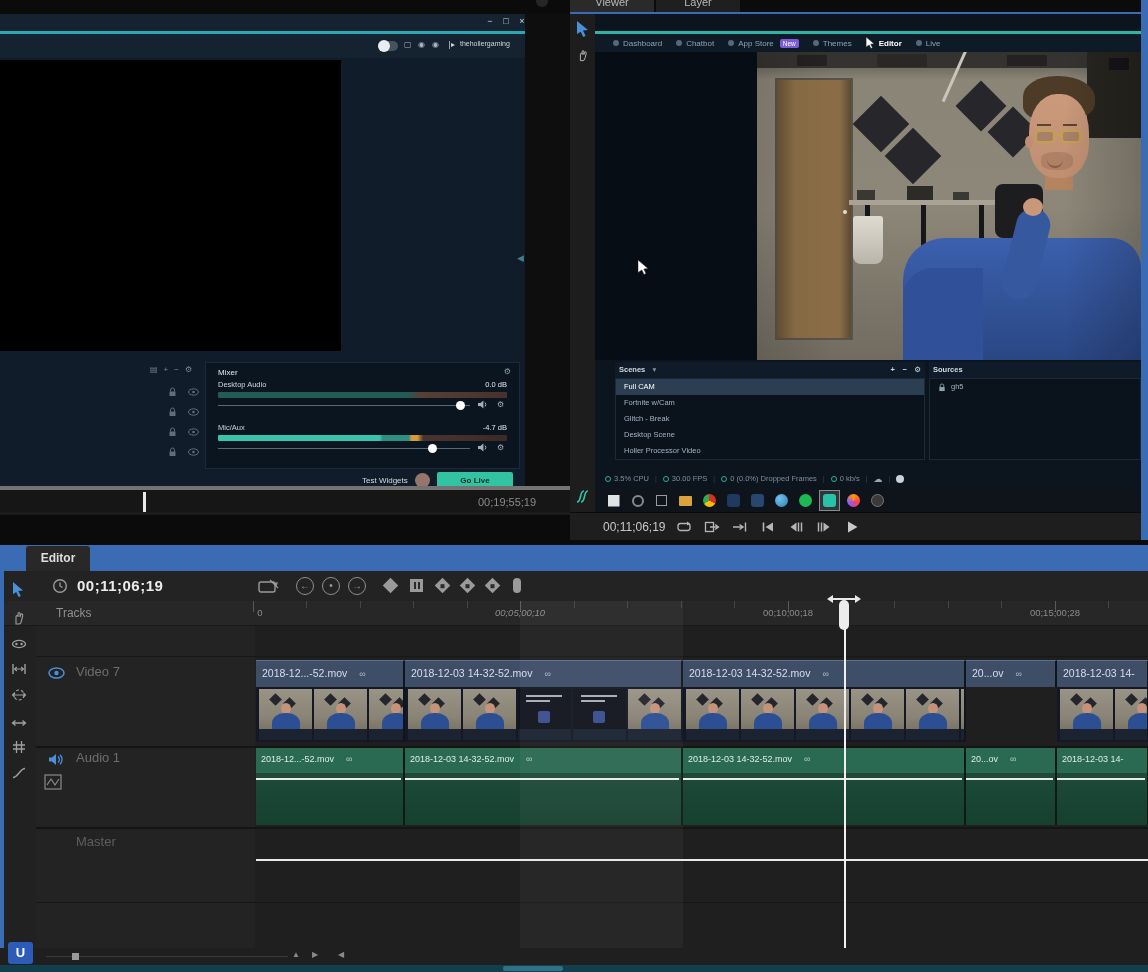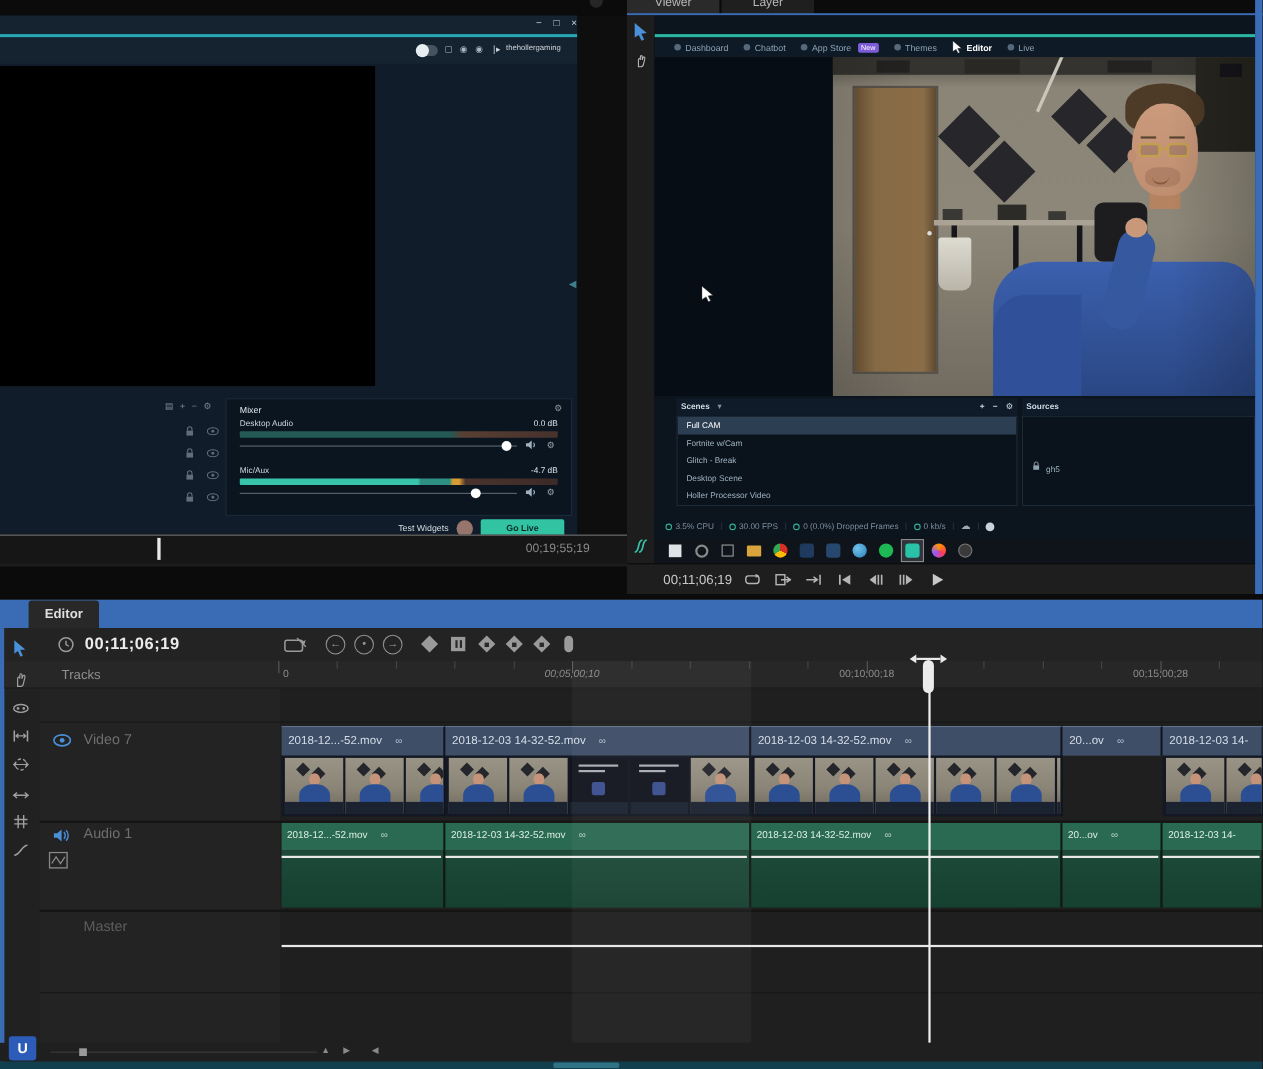--- a/index.html
+++ b/index.html
@@ -30,21 +30,21 @@
   .mx-db{position:absolute;right:2px;top:0;font-size:7.5px;color:#dfe6ec}
   .mx-bar{position:absolute;left:0;top:12px;width:289px;height:6px;border-radius:1px}
   .mx-line{position:absolute;left:0;top:25px;width:252px;height:1px;background:#5a6774}
   .mx-knob{position:absolute;top:21px;width:9px;height:9px;border-radius:50%;background:#fff}
   .mx-ic{position:absolute;top:20px;color:#9fb0bd;font-size:8px}
   .t-footer-lbl{position:absolute;left:362px;top:462px;font-size:8px;color:#d5dce2}
   .t-avatar{position:absolute;left:415px;top:459px;width:15px;height:15px;border-radius:50%;background:#96756d}
   .t-golive{position:absolute;left:437px;top:458px;width:76px;height:17px;border-radius:2px;background:#31c3a2;
             color:#0c2a25;font-size:8px;font-weight:bold;text-align:center;line-height:17px}
   #trim-zoom{position:absolute;left:0;top:490px;width:570px;height:25px;background:#1c1c1c}
-  #trim-tl{position:absolute;left:0;top:486px;width:570px;height:26px;background:#161616;border-top:1px solid #737373}
+  #trim-tl{position:absolute;left:0;top:486px;width:570px;height:26px;background:#161616;border-top:4px solid #737373}
   #gap-col{position:absolute;left:525px;top:14px;width:45px;height:476px;background:#0e0e0e}
 
   
   .v-tab{position:absolute;top:0;height:13px;overflow:hidden;text-align:center}
   .v-tab span{display:block;margin-top:-4px;font-size:11px;color:#b8b8b8}
   #obs{position:absolute;left:595px;top:14px;width:546px;height:498px;background:#0c141d;overflow:hidden}
   .o-title{position:absolute;left:0;top:0;width:100%;height:17px;background:#101c2a}
   .o-teal{position:absolute;left:0;top:17px;width:100%;height:3px;background:#2cb4a4}
   .o-menu{position:absolute;left:0;top:20px;width:100%;height:18px;background:#0e1a26;display:flex;align-items:center;padding-left:18px}
   .o-mi{display:inline-flex;align-items:center;gap:4px;margin-right:14px;font-size:8px;color:#8fa3b3}
@@ -362,21 +362,21 @@
         <div class="sc-item">Fortnite w/Cam</div>
         <div class="sc-item">Glitch - Break</div>
         <div class="sc-item">Desktop Scene</div>
         <div class="sc-item">Holler Processor Video</div>
       </div>
 
     <div class="panel-hdr" style="left:334px;top:348px;width:212px">
       <span style="padding-left:4px">Sources</span>
     </div>
     <div id="src-list" class="abs" style="left:334px;top:364px;width:212px;height:82px;background:#0a121b;border:1px solid #1c2a38">
-        <div class="sc-item" style="display: flex; gap: 5px; margin-top: 40px;">
+        <div class="sc-item" style="display: flex; align-items: center; gap: 5px;">
           <svg width="8" height="9" viewBox="0 0 9 10">
             <path d="M2.5 4.5 V3 a2 2 0 0 1 4 0 V4.5" fill="none" stroke="#8ea2b0" stroke-width="1"></path>
             <rect x="1.5" y="4.5" width="6" height="4.5" fill="#8ea2b0"></rect>
           </svg>
           <span>gh5</span>
         </div>
       </div>
 
     <div class="o-status" id="o-status">
         <span class="st-seg">

